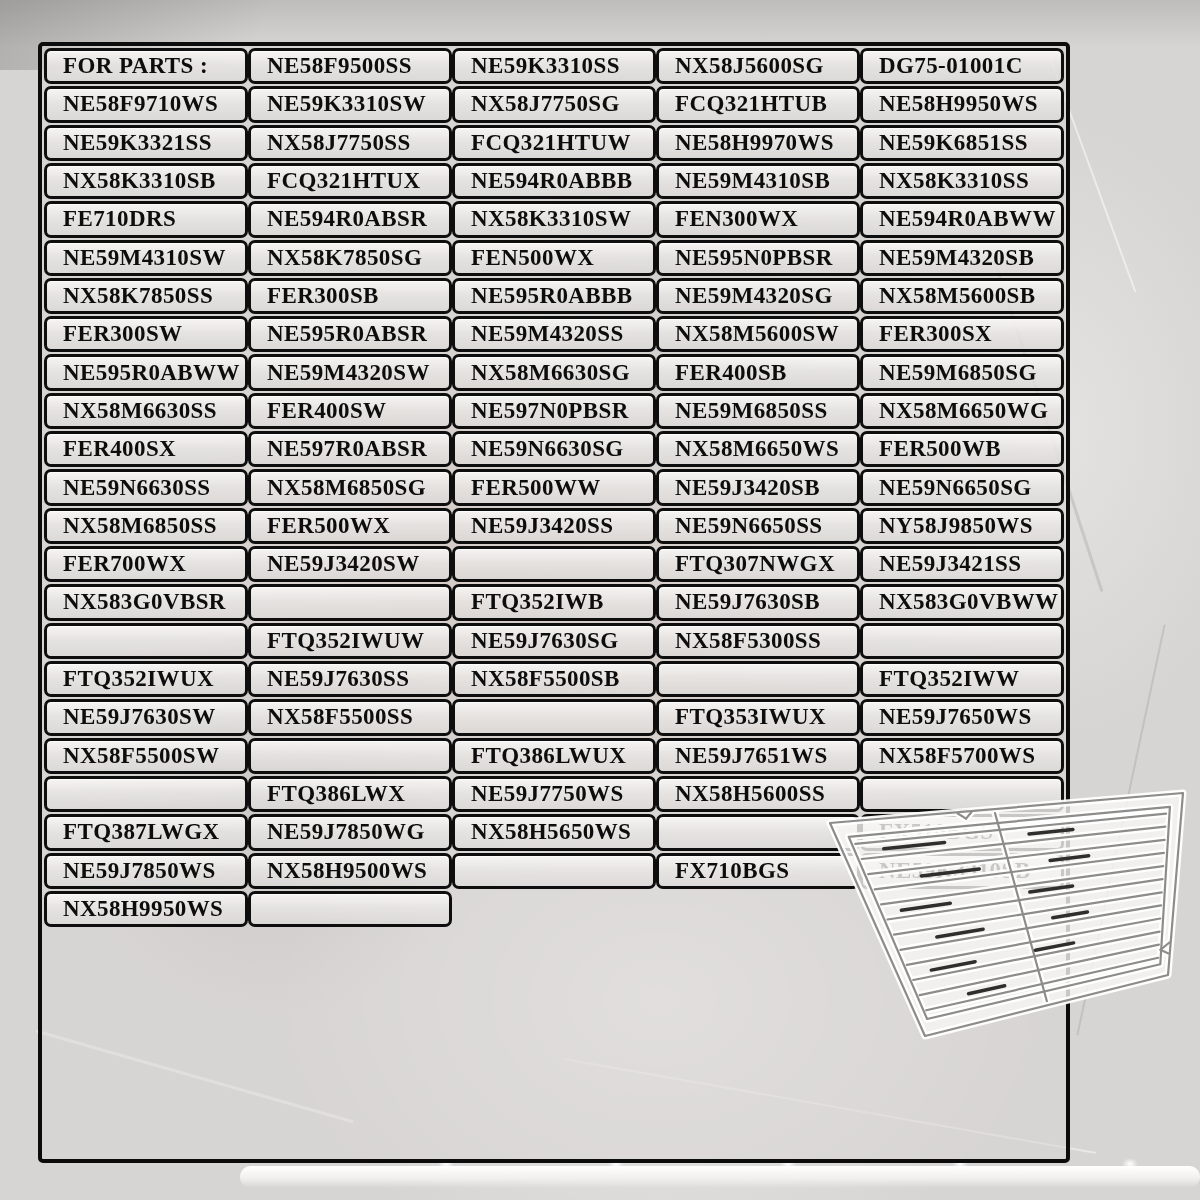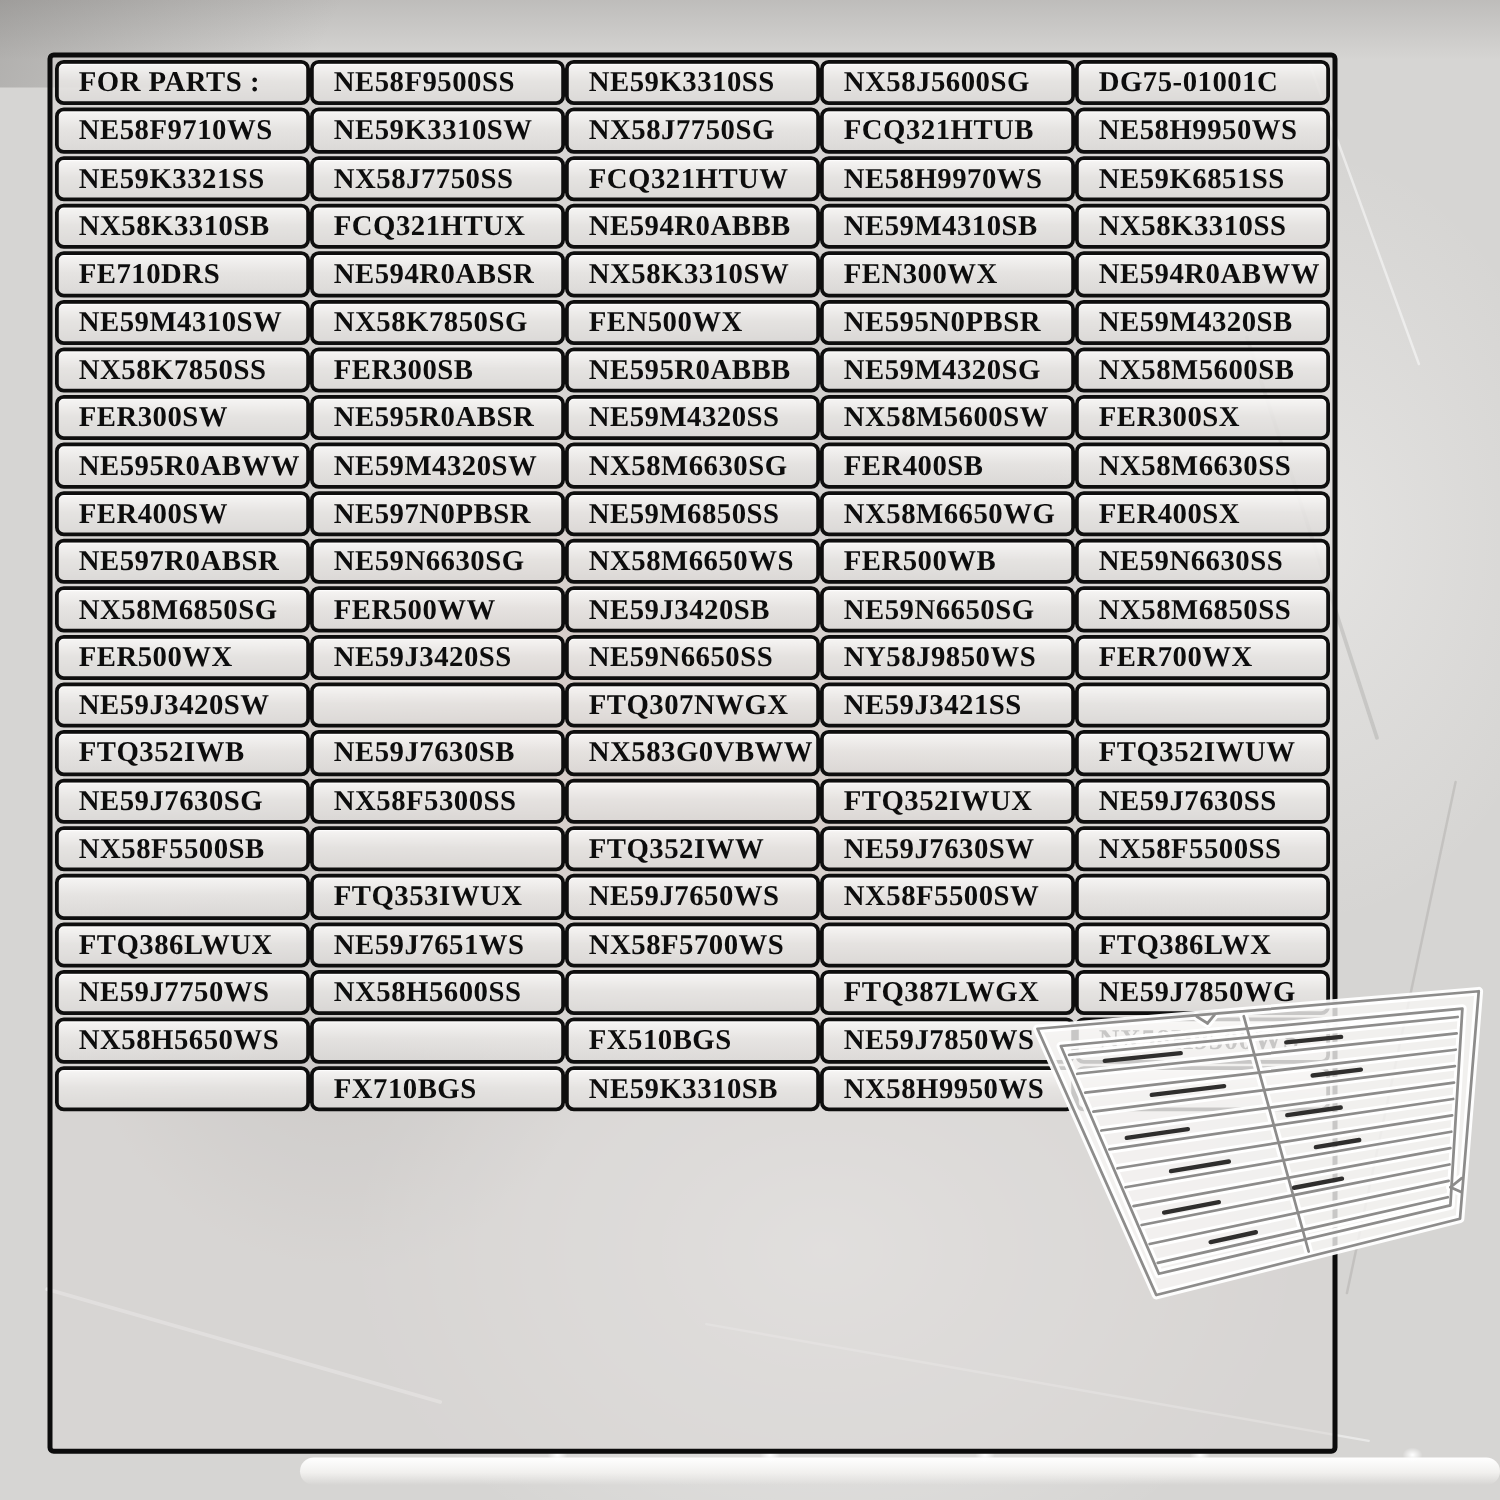--- a/index.html
+++ b/index.html
@@ -106,20 +106,21 @@
     <div class="cell">NX58M5600SB</div>
     <div class="cell">FER300SW</div>
     <div class="cell">NE595R0ABSR</div>
     <div class="cell">NE59M4320SS</div>
     <div class="cell">NX58M5600SW</div>
     <div class="cell">FER300SX</div>
     <div class="cell">NE595R0ABWW</div>
     <div class="cell">NE59M4320SW</div>
     <div class="cell">NX58M6630SG</div>
     <div class="cell">FER400SB</div>
+    <div class="cell">NE59M6850SG</div>
     <div class="cell">NX58M6630SS</div>
     <div class="cell">FER400SW</div>
     <div class="cell">NE597N0PBSR</div>
     <div class="cell">NE59M6850SS</div>
     <div class="cell">NX58M6650WG</div>
     <div class="cell">FER400SX</div>
     <div class="cell">NE597R0ABSR</div>
     <div class="cell">NE59N6630SG</div>
     <div class="cell">NX58M6650WS</div>
     <div class="cell">FER500WB</div>
@@ -131,20 +132,21 @@
     <div class="cell">NX58M6850SS</div>
     <div class="cell">FER500WX</div>
     <div class="cell">NE59J3420SS</div>
     <div class="cell">NE59N6650SS</div>
     <div class="cell">NY58J9850WS</div>
     <div class="cell">FER700WX</div>
     <div class="cell">NE59J3420SW</div>
     <div class="cell"></div>
     <div class="cell">FTQ307NWGX</div>
     <div class="cell">NE59J3421SS</div>
+    <div class="cell">NX583G0VBSR</div>
     <div class="cell"></div>
     <div class="cell">FTQ352IWB</div>
     <div class="cell">NE59J7630SB</div>
     <div class="cell">NX583G0VBWW</div>
     <div class="cell"></div>
     <div class="cell">FTQ352IWUW</div>
     <div class="cell">NE59J7630SG</div>
     <div class="cell">NX58F5300SS</div>
     <div class="cell"></div>
     <div class="cell">FTQ352IWUX</div>

